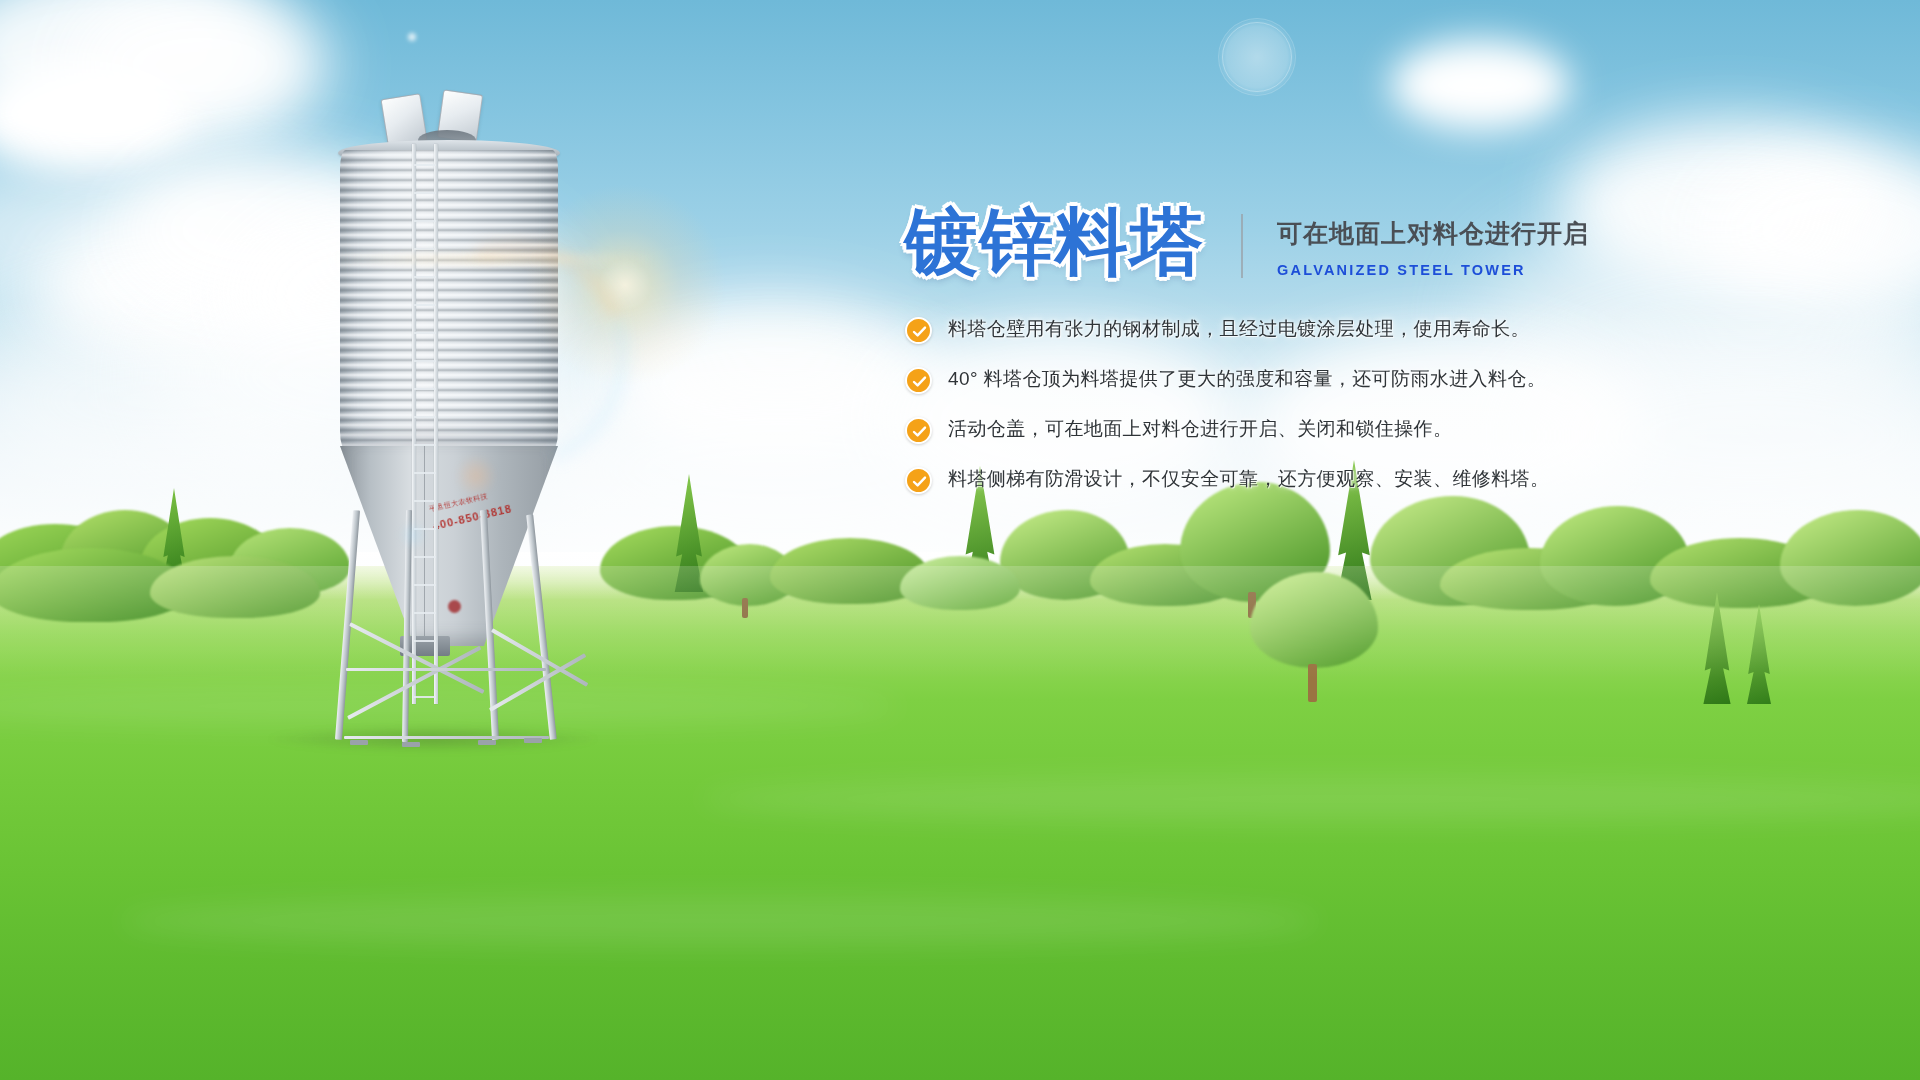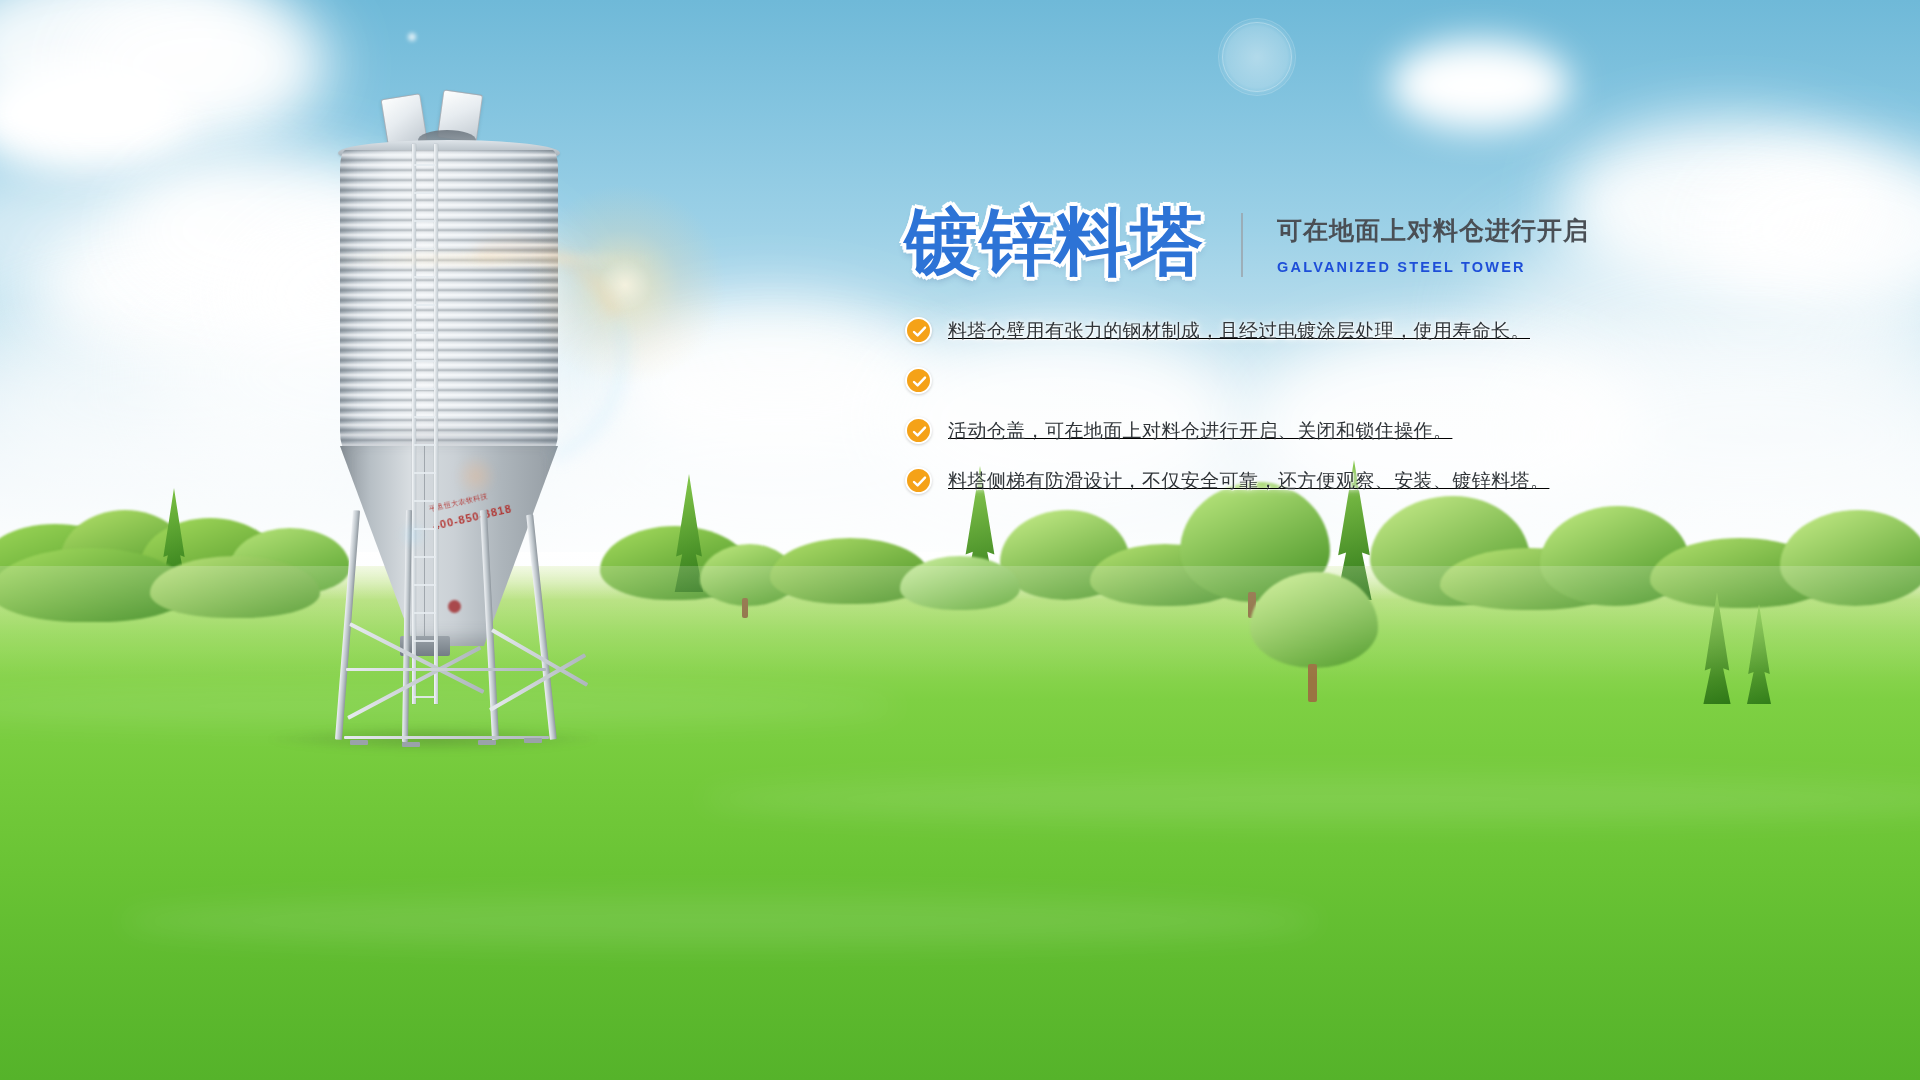--- a/index.html
+++ b/index.html
@@ -224,21 +224,21 @@
     filter:blur(7px); pointer-events:none;
     transform:rotate(24deg);
   }
   .flare-dot {
     position:absolute; border-radius:50%; filter:blur(3px); pointer-events:none;
   }
 
   
   .content { position:absolute; left:905px; top:205px; width:800px; }
 
-  .title-row { display:flex; align-items:center;gap:12px; }
+  .title-row { display:flex; align-items:flex-end;gap:12px; }
   .main-title {
     font-size:73px; font-weight:bold; line-height:1;
     color:#2d73d6; letter-spacing:2px;
     white-space:nowrap;
     text-shadow:
       -3px -3px 0 #fff, 3px -3px 0 #fff, -3px 3px 0 #fff, 3px 3px 0 #fff,
       -4px 0 0 #fff, 4px 0 0 #fff, 0 -4px 0 #fff, 0 4px 0 #fff,
       0 5px 7px rgba(40,70,130,.28);
   }
   .title-divider {
@@ -259,21 +259,21 @@
     padding:15px 36px 17px 36px;
     border-radius:40px;
     background:linear-gradient(to bottom,#3f8cef 0%,#2a78e4 48%,#1f66d6 100%);
     color:#fff; font-size:26px; font-weight:bold; letter-spacing:1.5px;
     white-space:nowrap;
     box-shadow:0 5px 12px rgba(20,70,150,.30);
   }
 
   .feature-list { margin-top:38px; }
   .feature {
-    display:flex; align-items:flex-end; margin-bottom:22px;text-decoration:underline;
+    display:flex; align-items:flex-start; margin-bottom:22px;
   }
   .feature:last-child { margin-bottom:0; }
   .check-icon {
     flex:0 0 auto; width:27px; height:27px; border-radius:50%;
     background:#f5a218;
     border:2.5px solid #ffffff;
     box-shadow:0 1px 3px rgba(0,0,0,.18);
     position:relative; margin-top:1px;
   }
   .check-icon svg { position:absolute; left:4px; top:4px; }
@@ -464,37 +464,38 @@
         </span>
         <span class="feature-text">料塔仓壁用有张力的钢材制成，且经过电镀涂层处理，使用寿命长。</span>
       </div>
 
       <div class="feature">
         <span class="check-icon">
           <svg width="17" height="17" viewBox="0 0 17 17">
               <path d="M3 9 L6.6 12.4 L14 4.6" fill="none" stroke="#ffffff" stroke-width="2.4" stroke-linecap="round" stroke-linejoin="round"></path>
             </svg>
         </span>
+        <span class="feature-text">40° 料塔仓顶为料塔提供了更大的强度和容量，还可防雨水进入料仓。</span>
       </div>
 
 
       <div class="feature">
         <span class="check-icon">
           <svg width="17" height="17" viewBox="0 0 17 17">
               <path d="M3 9 L6.6 12.4 L14 4.6" fill="none" stroke="#ffffff" stroke-width="2.4" stroke-linecap="round" stroke-linejoin="round"></path>
             </svg>
         </span>
         <span class="feature-text">活动仓盖，可在地面上对料仓进行开启、关闭和锁住操作。</span>
       </div>
 
       <div class="feature">
         <span class="check-icon">
           <svg width="17" height="17" viewBox="0 0 17 17">
               <path d="M3 9 L6.6 12.4 L14 4.6" fill="none" stroke="#ffffff" stroke-width="2.4" stroke-linecap="round" stroke-linejoin="round"></path>
             </svg>
         </span>
-        <span class="feature-text">料塔侧梯有防滑设计，不仅安全可靠，还方便观察、安装、镀锌料塔。</span>
+        <span class="feature-text">料塔侧梯有防滑设计，不仅安全可靠，还方便观察、安装、维修料塔。</span>
       </div>
 
     </div>
   </div>
 
 </div>
 
 </body></html>

